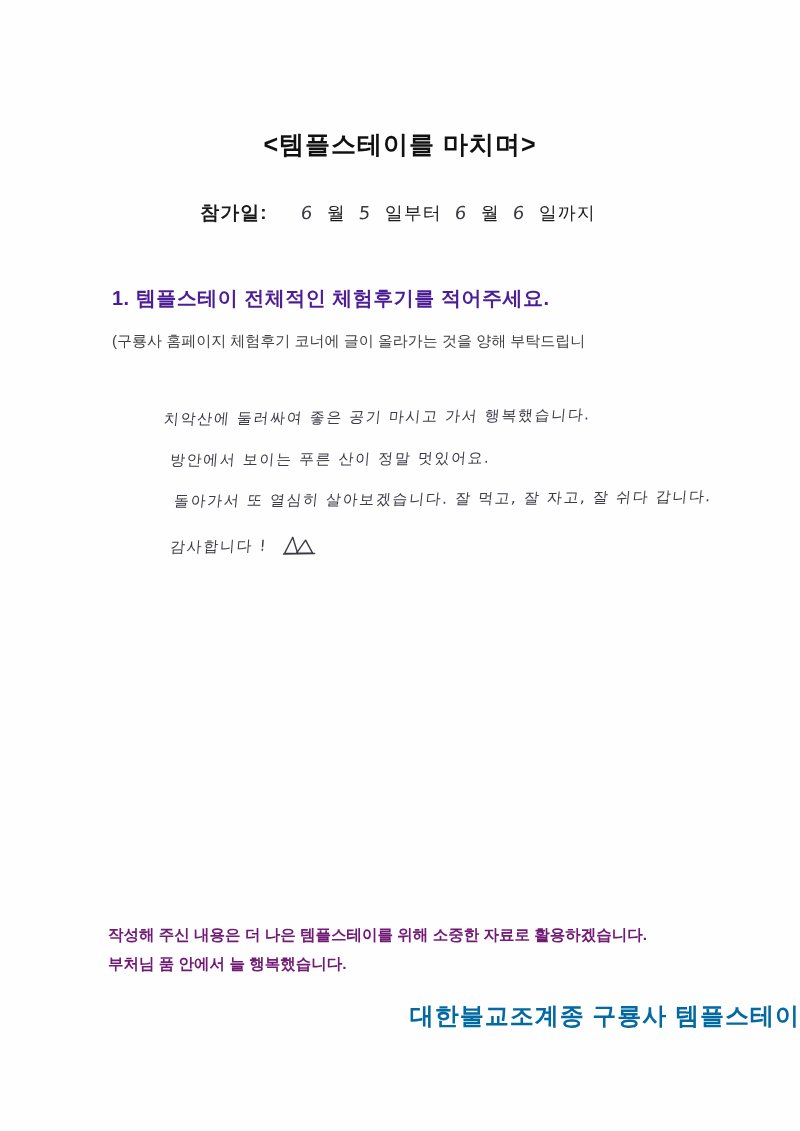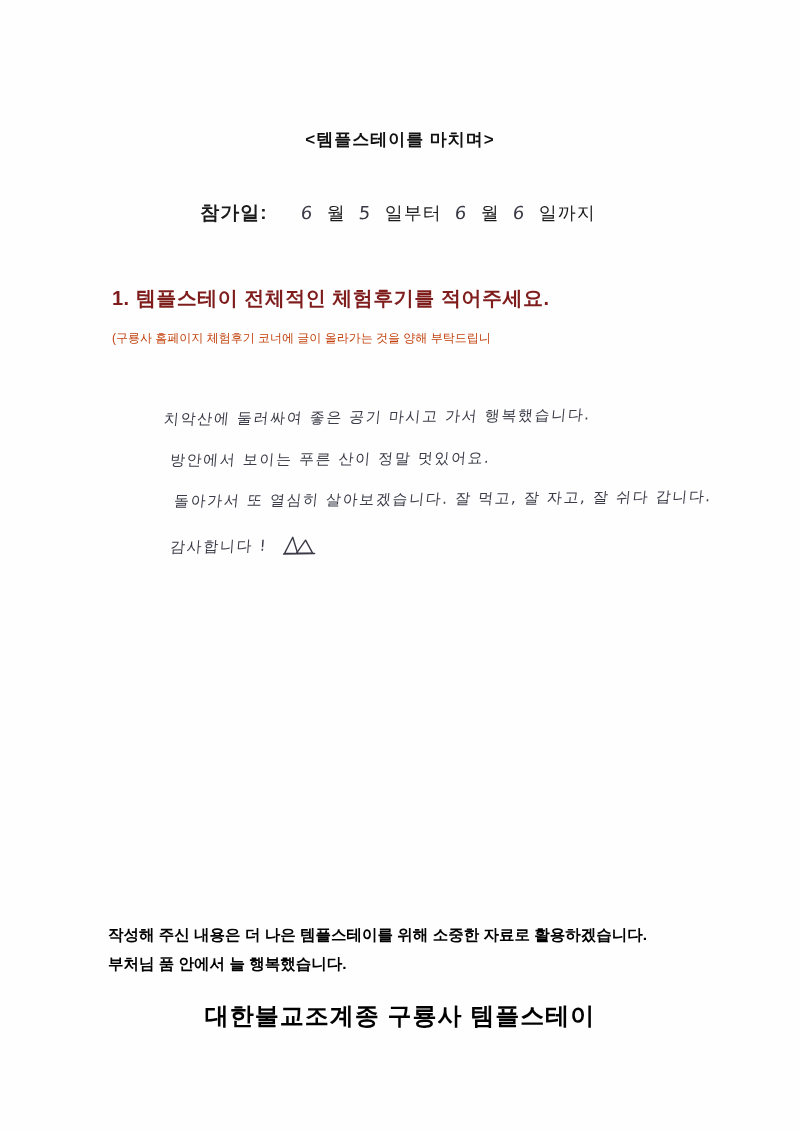--- a/index.html
+++ b/index.html
@@ -22,21 +22,21 @@
     background: #fefefe;
   }
 
   
   .doc-title {
     position: absolute;
     top: 128px;
     left: 0;
     width: 100%;
     text-align: center;
-    font-size: 17px;
+    font-size: 25px;
     font-weight: bold;
     letter-spacing: 1px;
     color: #111;
   }
 
   
   .date-line {
     position: absolute;
     top: 200px;
     left: 0;
@@ -64,30 +64,30 @@
   }
 
   
   .q-number {
     position: absolute;
     top: 285px;
     left: 112px;
     font-size: 20px;
     font-weight: bold;
     letter-spacing: 0.5px;
-    color: #7f1d1d;
+    color: #4c1d95;
   }
   .q-note {
     position: absolute;
     top: 328px;
     left: 112px;
     width: 590px;
-    font-size: 12px;
+    font-size: 15px;
     line-height: 1.75;
-    color: #c2410c;
+    color: #404040;
   }
 
   
   .answer {
     position: absolute;
     top: 412px;
     left: 160px;
     width: 580px;
     font-family: "DejaVu Sans", sans-serif;
     color: #3b3b48;
@@ -114,32 +114,32 @@
 
   
   .footer-note {
     position: absolute;
     top: 920px;
     left: 108px;
     width: 620px;
     font-size: 15.5px;
     font-weight: bold;
     line-height: 1.9;
-    color: #000000;
+    color: #701a75;
   }
   .footer-org {
     position: absolute;
     top: 1000px;
     left: 0;
     width: 100%;
-    text-align: center;
+    text-align: right;
     font-size: 24px;
     font-weight: bold;
     letter-spacing: 1px;
-    color: #000000;
+    color: #0369a1;
   }
 </style>
 </head>
 <body>
 
 <div class="page">
 
   <div class="doc-title">&lt;템플스테이를 마치며&gt;</div>
 
   <div class="date-line">

